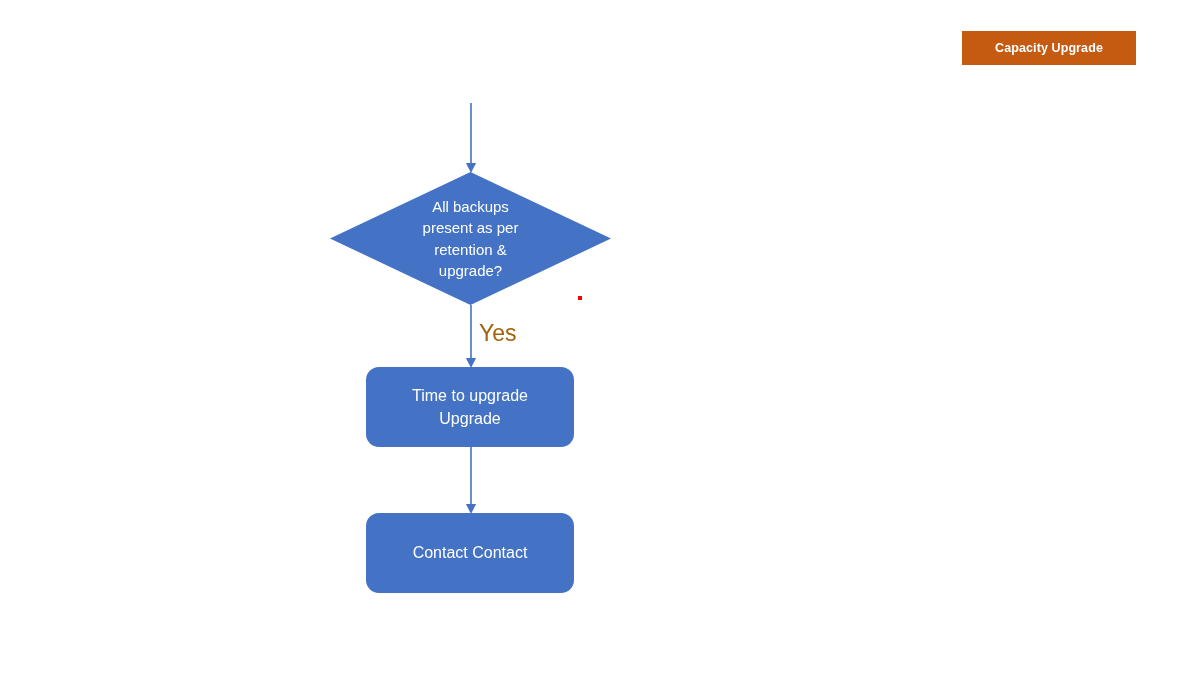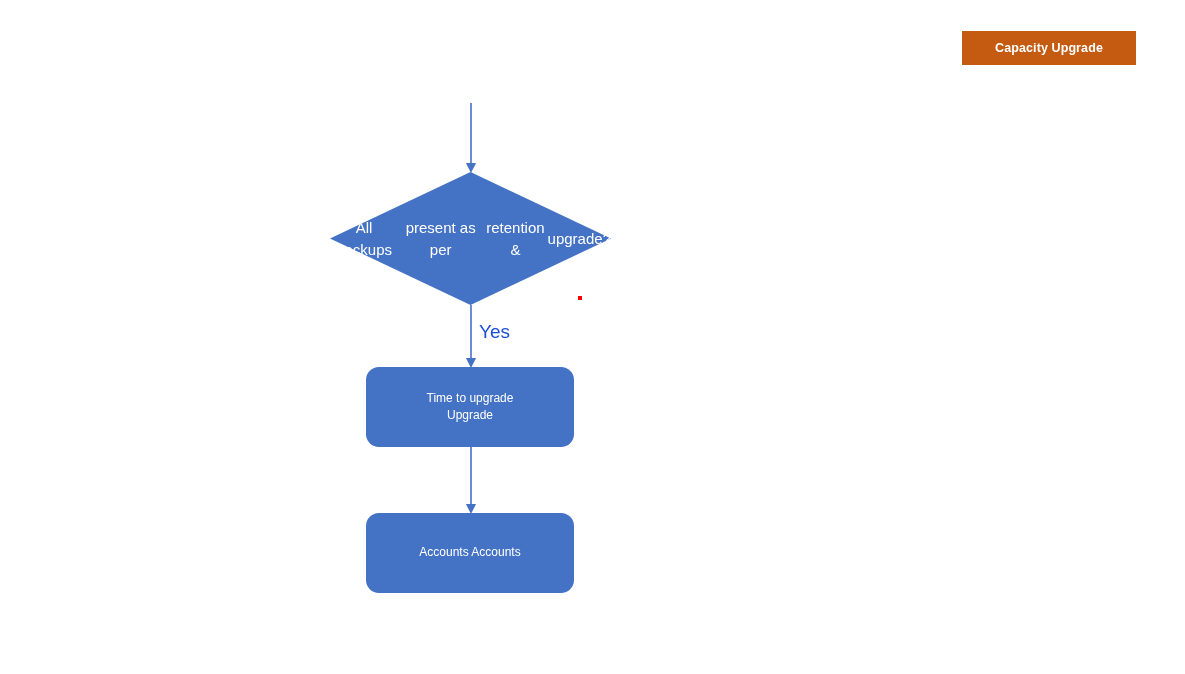--- a/index.html
+++ b/index.html
@@ -75,58 +75,58 @@
   .node-decision .diamond-fill {
     position: absolute;
     inset: 0;
     background: #4472C4;
     clip-path: polygon(50% 0%, 100% 50%, 50% 100%, 0% 50%);
   }
   .node-decision .shape-text {
     inset: 0;
     font-size: 15px;
     line-height: 1.42;
-    flex-direction: row;
+    flex-direction: column;
   }
 
   .node-process {
     position: absolute;
     left: 366px;
     width: 208px;
     height: 80px;
     background: #4472C4;
     border-radius: 13px;
   }
   .node-process.p1 { top: 367px; }
   .node-process.p2 { top: 513px; }
   .node-process .shape-text {
     inset: 0;
-    font-size: 12px;
+    font-size: 16px;
     line-height: 1.45;
     flex-direction: column;
   }
 
   
   .connector {
     position: absolute;
     left: 0;
     top: 0;
     width: 1185px;
     height: 674px;
     overflow: visible;
     pointer-events: none;
   }
 
   
   .edge-label {
     position: absolute;
     left: 479px;
     top: 322px;
-    color: #1d4ed8;
-    font-size: 19px;
+    color: #a16207;
+    font-size: 23px;
     line-height: 1;
     white-space: nowrap;
   }
 
   
   .stray-dot {
     position: absolute;
     left: 578px;
     top: 296px;
     width: 4px;
@@ -174,17 +174,17 @@
 
   <div class="node-process p1">
     <div class="shape-text">
       <span>Time to upgrade</span>
       <span>Upgrade</span>
     </div>
   </div>
 
   <div class="node-process p2">
     <div class="shape-text">
-      <span>Accounts Accounts</span>
+      <span>Contact Contact</span>
     </div>
   </div>
 
 </div>
 
 </body></html>

